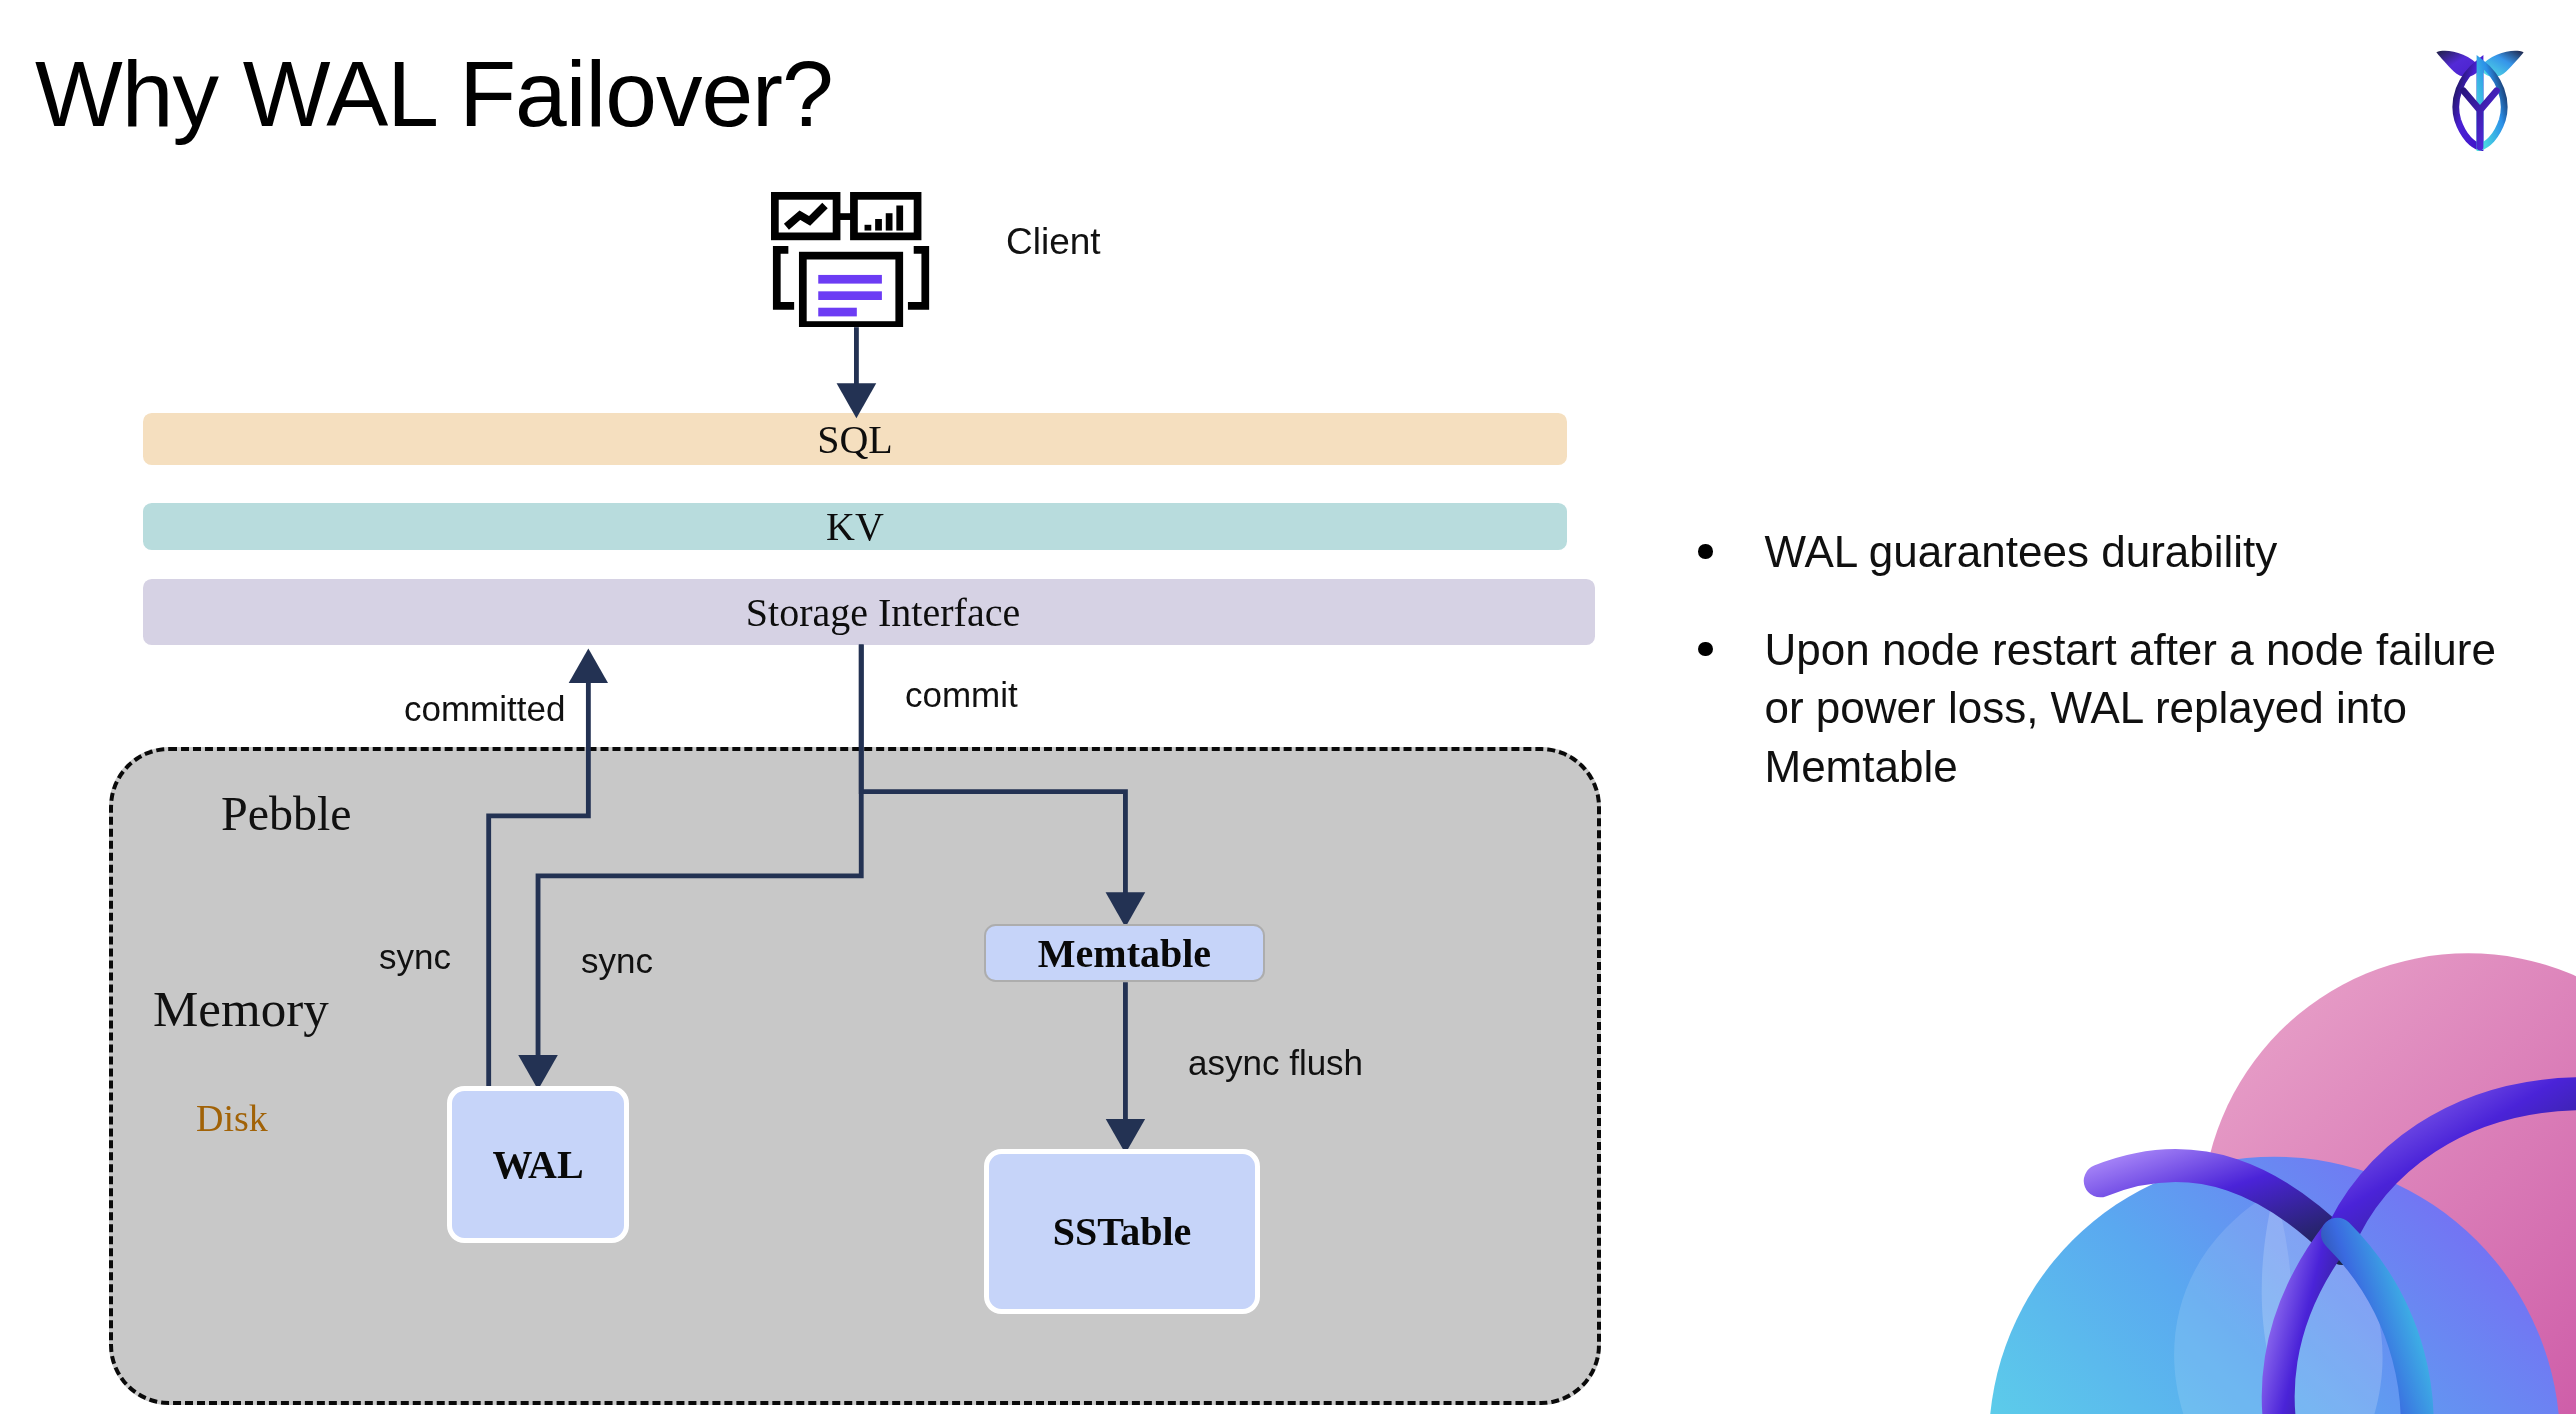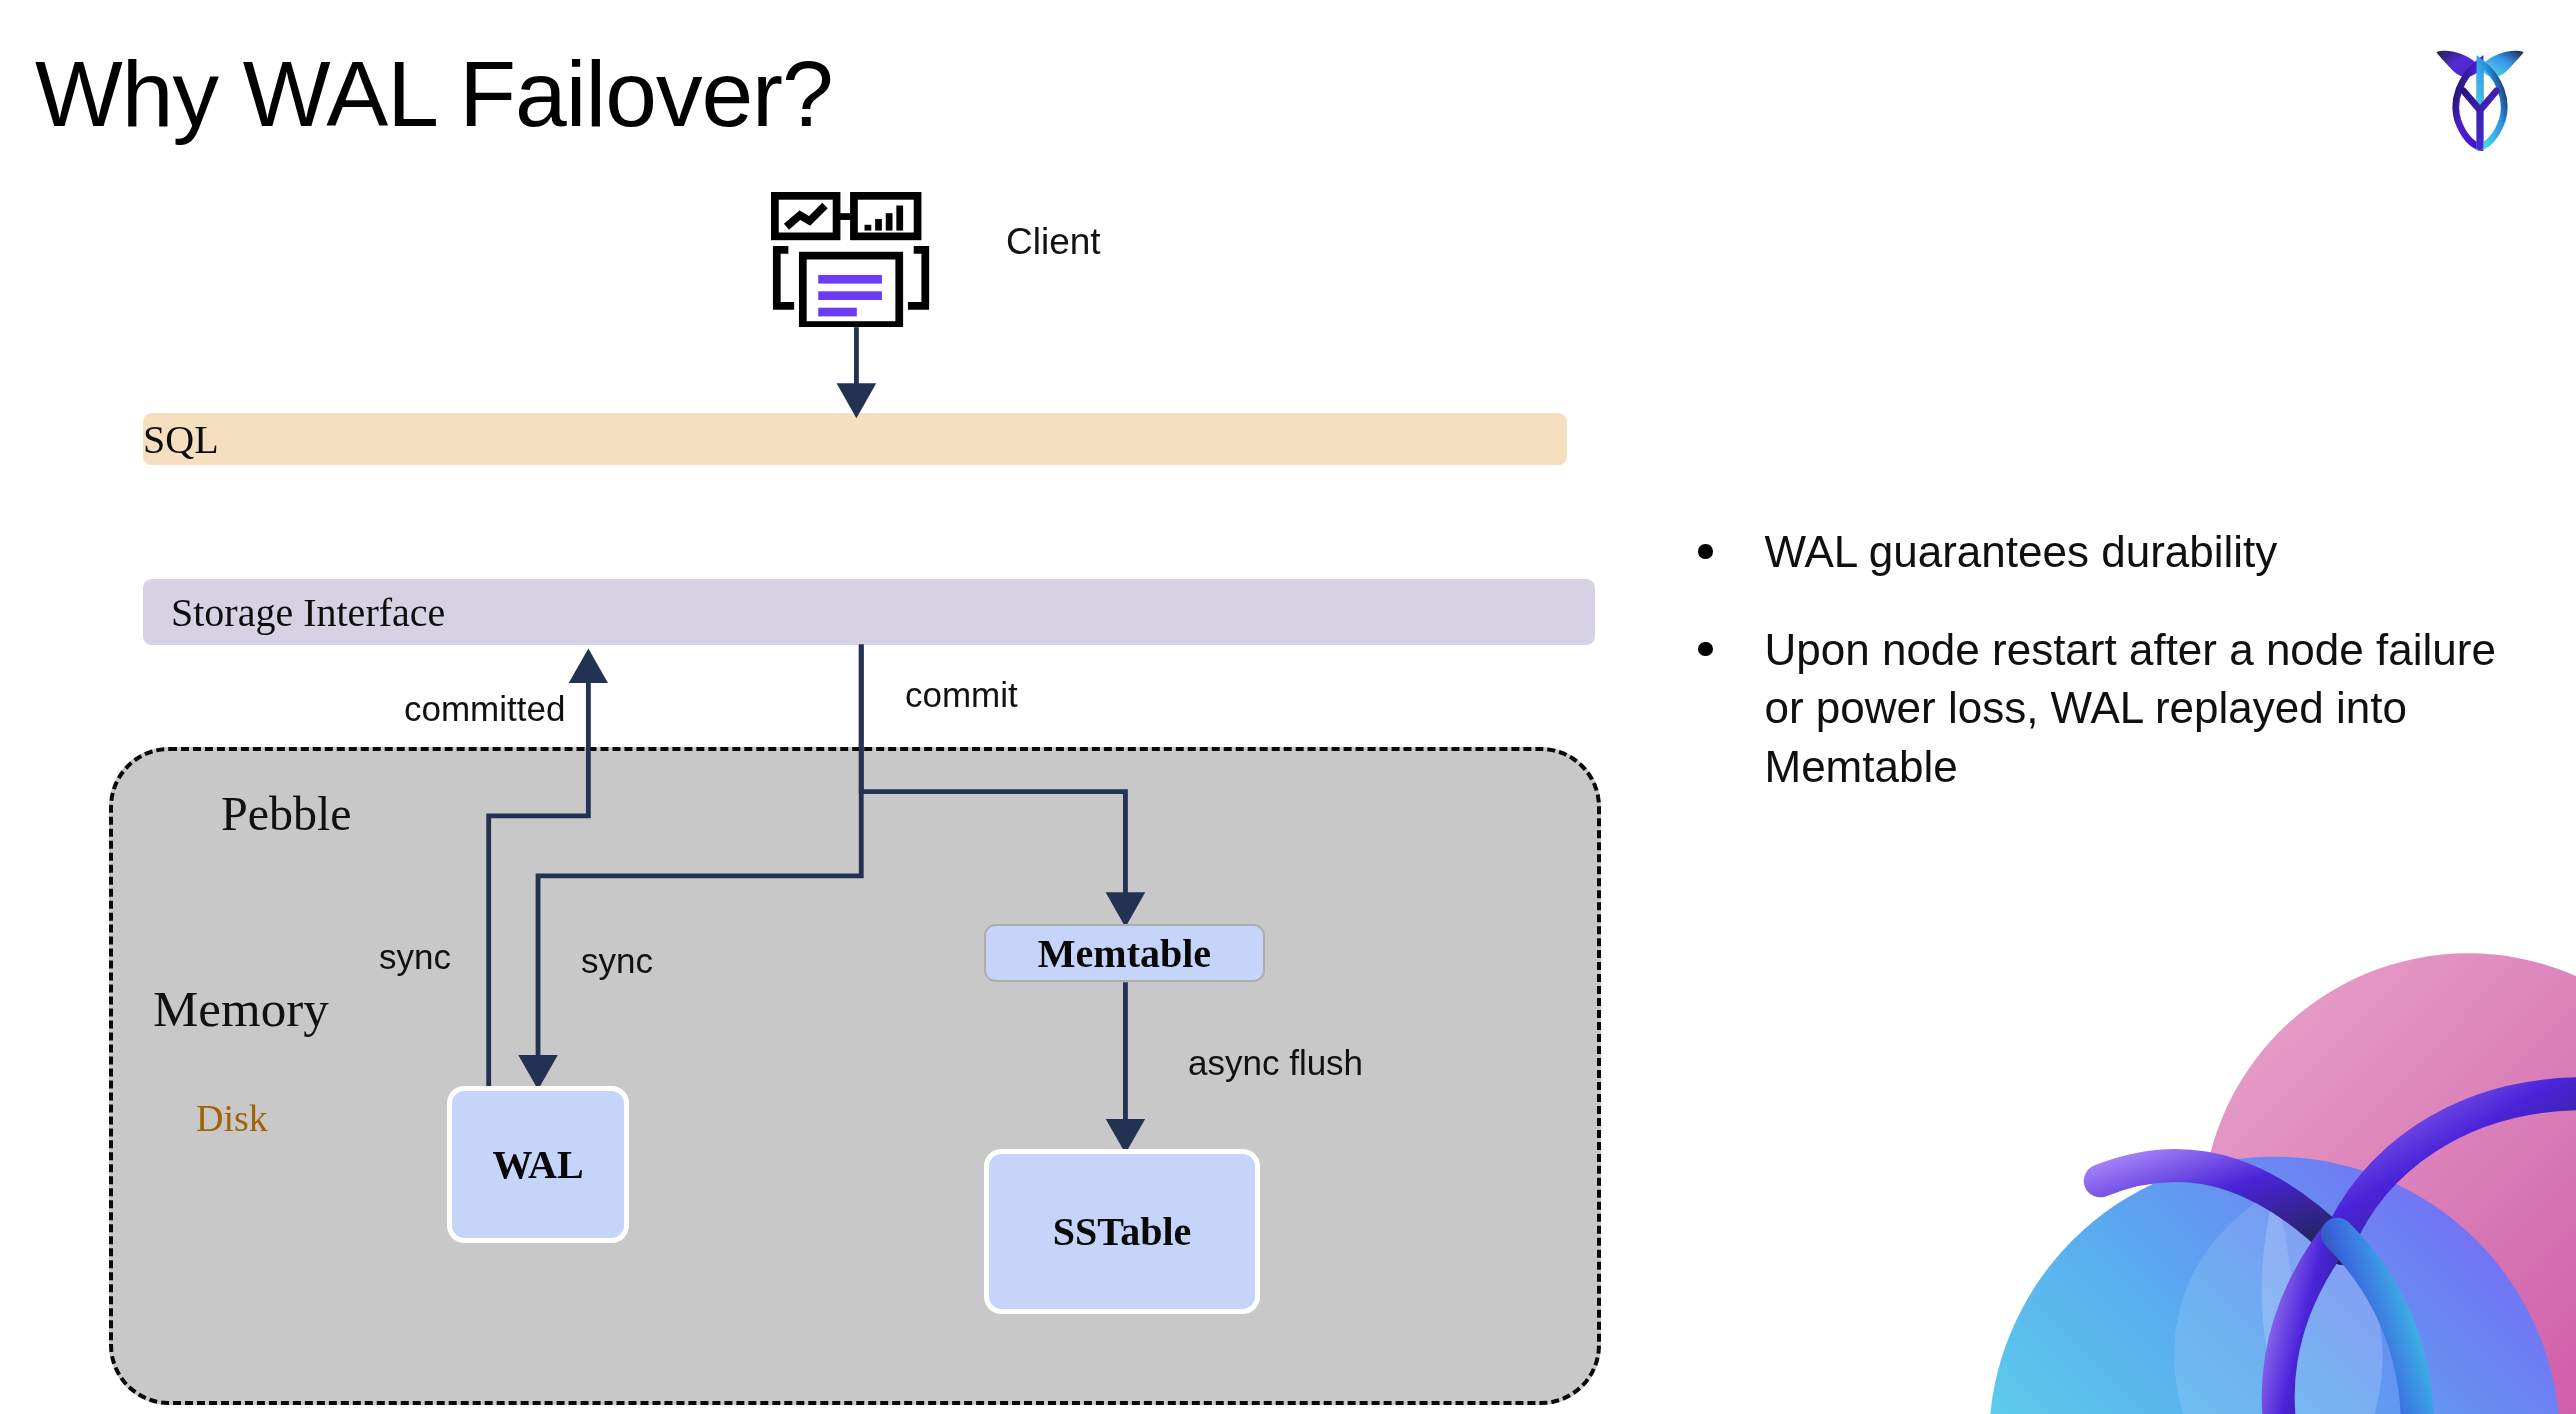--- a/index.html
+++ b/index.html
@@ -24,21 +24,21 @@
   #client-label{
     position:absolute;left:1006px;top:221px;
     font-family:"Liberation Sans",sans-serif;
     font-size:37px;color:#111;white-space:nowrap;
   }
 
   
   .layer-bar{
     position:absolute;left:143px;width:1424px;
     border-radius:8.7px;
-    display:flex;align-items:center;
+    display:flex;align-items:center;justify-content:center;
     font-family:"Liberation Serif",serif;
     font-size:40px;color:#0d0d0d;
   }
   #layer-sql{top:413px;height:52px;background:#f5dfbf;}
   #layer-kv{top:503px;height:47px;background:#b8dcdd;}
   #layer-storage{top:579px;height:66px;background:#d6d2e4;padding-left:28px;}
 
   
   #pebble-container{
     position:absolute;left:109px;top:747px;width:1492px;height:658px;
@@ -161,20 +161,23 @@
       <rect x="35" y="66" width="100" height="72" fill="#fff" stroke="#000" stroke-width="8"></rect>
       <rect x="51" y="86" width="66" height="9" fill="#6c3cf4"></rect>
       <rect x="51" y="103" width="66" height="9" fill="#6c3cf4"></rect>
       <rect x="51" y="120" width="40" height="9" fill="#6c3cf4"></rect>
     </svg>
   </div>
   <div id="client-label">Client</div>
 
   <div class="layer-bar" id="layer-sql">
     <span>SQL</span>
+  </div>
+  <div class="layer-bar" id="layer-kv">
+    <span>KV</span>
   </div>
   <div class="layer-bar" id="layer-storage">
     <span>Storage Interface</span>
   </div>
 
   <div id="pebble-container">
     
   </div>
   <div id="pebble-label">Pebble</div>
   <div id="memory-label">Memory</div>

